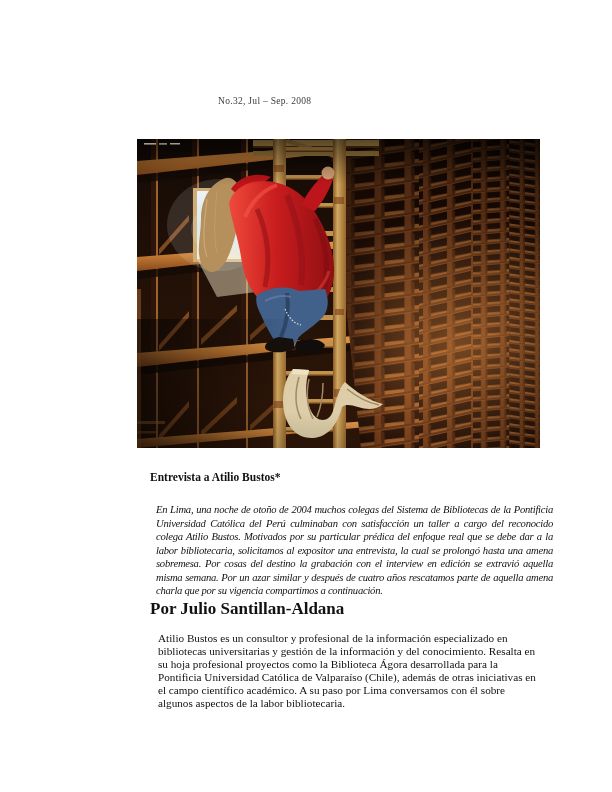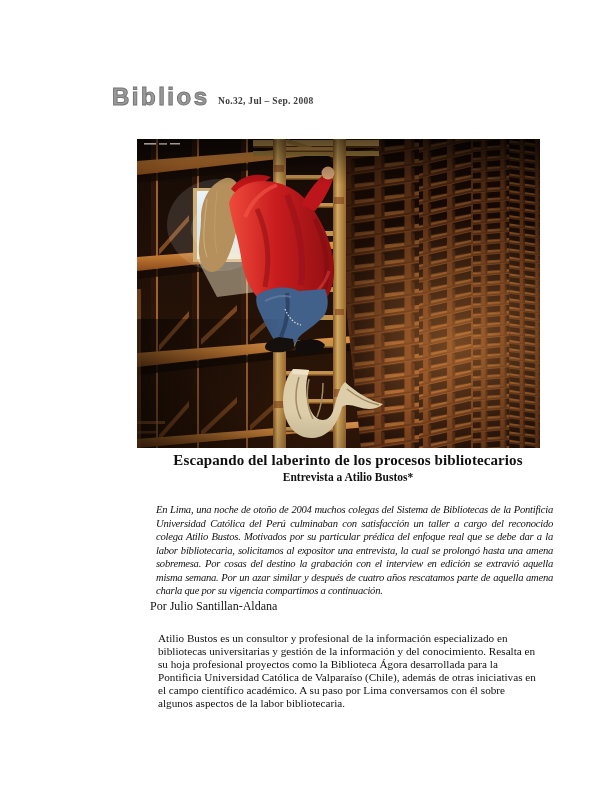--- a/index.html
+++ b/index.html
@@ -1,40 +1,39 @@
 <!DOCTYPE html>
 <html><head>
 <meta charset="utf-8">
 <style>
   html,body{margin:0;padding:0;background:#ffffff;}
   .page{position:relative;width:612px;height:792px;background:#fff;overflow:hidden;
         font-family:"Liberation Serif",serif;color:#111;}
   .logo{position:absolute;left:112px;top:83px;font-family:"Liberation Sans",sans-serif;
         font-size:24px;font-weight:700;color:#9a9a9a;letter-spacing:2.5px;
         -webkit-text-stroke:1px #757575;}
-  .issue{position:absolute;left:218px;top:96px;font-size:9.5px;font-weight:700;
+  .issue{position:absolute;left:218px;top:96px;font-size:9.5px;font-weight:400;
          color:#3d3d3d;letter-spacing:.3px;}
   .figure{position:absolute;left:137px;top:139px;width:403px;height:309px;line-height:0;}
   .title{position:absolute;left:150px;top:452px;width:396px;text-align:center;
          font-size:15px;font-weight:700;letter-spacing:.1px;}
-  .subtitle{position:absolute;left:150px;top:471px;width:396px;text-align:center;
+  .subtitle{position:absolute;left:150px;top:471px;width:396px;text-align:left;
             font-size:11.5px;font-weight:700;}
   .lead{position:absolute;left:149px;top:496px;width:397px;margin:7px;
         font-style:italic;font-size:10.6px;line-height:13.5px;text-align:justify;
         letter-spacing:-.25px;}
-  .byline{position:absolute;left:150px;top:599px;margin:0;font-size:12px;font-weight:400;}
+  .byline{position:absolute;left:150px;top:599px;margin:0;font-size:17px;font-weight:700;}
   .intro{position:absolute;left:150px;top:624px;width:380px;margin:8px;
          font-size:11.2px;line-height:13.1px;}
 </style>
 </head>
 <body>
 
 <div class="page">
 
-  <div class="logo">Biblios</div>
   <div class="issue">No.32, Jul – Sep. 2008</div>
 
   <div class="figure">
     <svg width="403" height="309" viewBox="0 0 403 309" preserveAspectRatio="none">
       <defs>
         <linearGradient id="bgG" x1="0" y1="0" x2="0" y2="1">
           <stop offset="0" stop-color="#150b06"></stop>
             <stop offset="1" stop-color="#301708"></stop>
         </linearGradient>
         <linearGradient id="shelfG" x1="0" y1="0" x2="0" y2="1">
@@ -241,19 +240,18 @@
       <rect width="403" height="309" fill="url(#vign)"></rect>
 
       <g fill="#c9c0b2" opacity=".8">
         <rect x="7" y="4" width="12" height="1.6"></rect>
           <rect x="22" y="4.2" width="8" height="1.4"></rect>
           <rect x="33" y="4" width="10" height="1.5"></rect>
       </g>
     </svg>
   </div>
 
-  <div class="title">Escapando del laberinto de los procesos bibliotecarios</div>
   <div class="subtitle">Entrevista a Atilio Bustos*</div>
   <p class="lead">En Lima, una noche de otoño de 2004 muchos colegas del Sistema de Bibliotecas de la Pontificia Universidad Católica del Perú culminaban con satisfacción un taller a cargo del reconocido colega Atilio Bustos. Motivados por su particular prédica del enfoque real que se debe dar a la labor bibliotecaria, solicitamos al expositor una entrevista, la cual se prolongó hasta una amena sobremesa. Por cosas del destino la grabación con el interview en edición se extravió aquella misma semana. Por un azar similar y después de cuatro años rescatamos parte de aquella amena charla que por su vigencia compartimos a continuación.</p>
   <p class="byline">Por Julio Santillan-Aldana</p>
   <p class="intro">Atilio Bustos es un consultor y profesional de la información especializado en bibliotecas universitarias y gestión de la información y del conocimiento. Resalta en su hoja profesional proyectos como la Biblioteca Ágora desarrollada para la Pontificia Universidad Católica de Valparaíso (Chile), además de otras iniciativas en el campo científico académico. A su paso por Lima conversamos con él sobre algunos aspectos de la labor bibliotecaria.</p>
 
 </div>
 
 </body></html>

